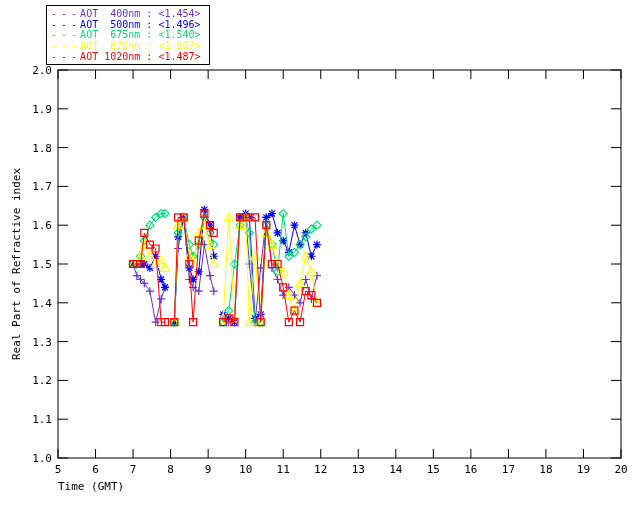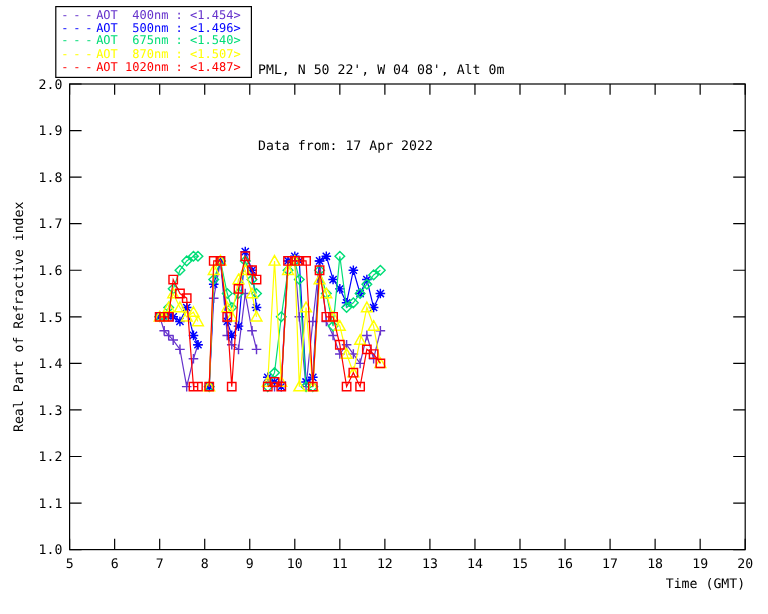--- a/index.html
+++ b/index.html
@@ -15,21 +15,21 @@
     font-size:10px;line-height:10px;
   }
   .lrow{display:flex;align-items:center;height:10.6px;white-space:pre;}
   .dash{display:inline-block;margin-right:4px;letter-spacing:-1px;}
   .ltext{white-space:pre;}
   .header-info{
     position:absolute;left:215px;top:6px;font-size:11px;line-height:21px;
     white-space:pre;color:#000;
   }
   .xlabel{
-    position:absolute;left:58px;top:480px;width:563px;text-align:right;
+    position:absolute;left:58px;top:480px;width:563px;text-align:left;
     font-size:11px;color:#000;
   }
   .ylabel{
     position:absolute;left:16px;top:264px;transform:translate(-50%,-50%) rotate(-90deg);
     white-space:nowrap;font-size:11px;color:#000;
   }
 </style>
 </head>
 <body>
 
@@ -93,21 +93,17 @@
     <div class="lrow" style="color: rgb(255, 255, 0);">
       <span class="dash">- - -</span>
       <span class="ltext">AOT  870nm : &lt;1.507&gt;</span>
     </div>
     <div class="lrow" style="color: rgb(255, 0, 0);">
       <span class="dash">- - -</span>
       <span class="ltext">AOT 1020nm : &lt;1.487&gt;</span>
     </div>
   </div>
 
-  <div class="header-info">
-    <div>PML, N 50 22', W 04 08', Alt 0m</div>
-    <div>Data from: 17 Apr 2022</div>
-  </div>
 
   <div class="xlabel">Time (GMT)</div>
   <div class="ylabel">Real Part of Refractive index</div>
 
 </div>
 
 </body></html>

